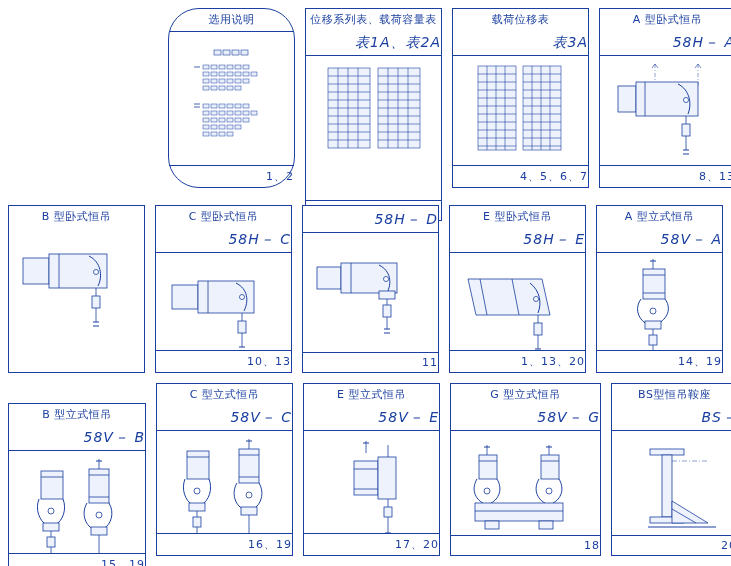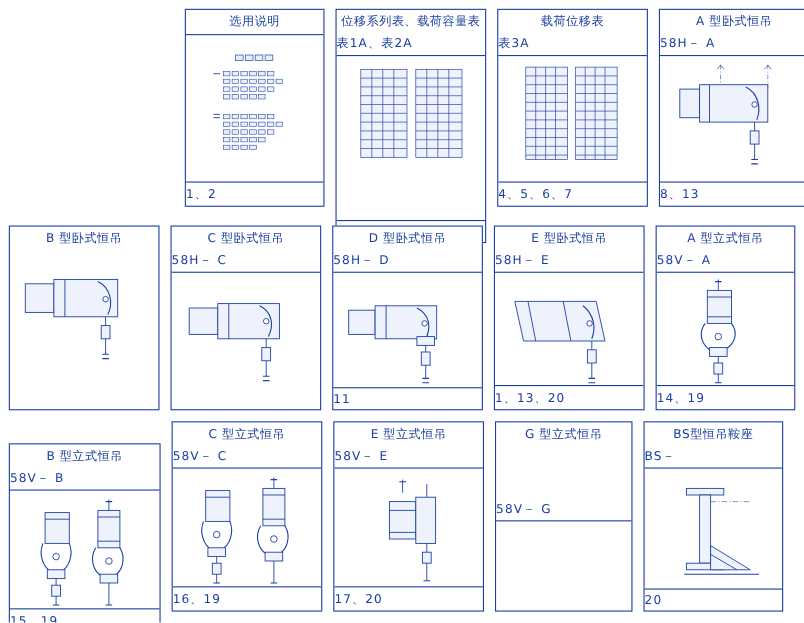--- a/index.html
+++ b/index.html
@@ -32,53 +32,54 @@
   .hdr{
     text-align:center;
     font-size:11px;
     line-height:1.5;
     padding:3px 0 2px;
     border-bottom:1.5px solid #1a3fa0;
     letter-spacing:0.5px;
     white-space:nowrap;
   }
   .hdr2{
-    text-align:left;
-    font-size:11px;
+    text-align:right;
+    font-size:14px;
     line-height:1.5;
     padding:3px 0 2px;
     border-bottom:1.5px solid #1a3fa0;
     letter-spacing:1px;
     white-space:nowrap;
+    font-style:italic;
   }
   .body{
     flex:1;
     position:relative;
     overflow:hidden;
   }
   .foot{
-    text-align:left;
+    text-align:right;
     font-size:11px;
     padding:3px 0 3px;
     border-top:1.5px solid #1a3fa0;
     letter-spacing:1px;
     white-space:nowrap;
   }
   svg{display:block;}
   .ln{stroke:#1a3fa0;fill:none;}
   .fl{fill:#e9eefb;stroke:#1a3fa0;}
 </style>
 </head>
 <body>
 
 <div class="grid">
 
   <div class="row" style="left:168px;top:8px;">
 
-    <div class="cell" style="width:127px;height:180px;">
+    <div class="cell" style="width:127px;height:180px;border-radius:31px;">
       <div class="hdr">选用说明</div>
       <div class="body">
         <svg viewBox="0 0 127 140" width="127" height="140">
           <g class="fl" stroke-width="0.6">
             <rect x="45" y="18" width="7" height="5"></rect>
               <rect x="54" y="18" width="7" height="5"></rect>
             <rect x="63" y="18" width="7" height="5"></rect>
               <rect x="72" y="18" width="7" height="5"></rect>
           </g>
           <g class="fl" stroke-width="0.5">
@@ -284,24 +285,24 @@
             <path d="M80 30 C 92 36, 93 48, 88 58" stroke-width="1"></path>
             <circle cx="86" cy="44" r="2.5" fill="#fff"></circle>
             <line x1="86" y1="60" x2="86" y2="68"></line>
             <rect x="82" y="68" width="8" height="12" fill="#eef2fc"></rect>
             <line x1="86" y1="80" x2="86" y2="94"></line>
             <path d="M83 94 L89 94" stroke-width="1"></path>
             <path d="M83 98 L89 98" stroke-width="1"></path>
           </g>
         </svg>
       </div>
+      <div class="foot">10、13</div>
     </div>
 
     <div class="cell" style="width:137px;height:168px;">
-      <div class="hdr" style="border-bottom:none;padding-bottom:0;">D 型卧式恒吊</div>
       <div class="hdr2">58H－ D</div>
       <div class="body">
         <svg viewBox="0 0 137 108" width="137" height="108">
           <g stroke="#1a3fa0" fill="none" stroke-width="0.8">
             <rect x="14" y="34" width="24" height="22" fill="#eef2fc"></rect>
             <rect x="38" y="30" width="56" height="30" fill="#eef2fc"></rect>
             <line x1="48" y1="30" x2="48" y2="60"></line>
             <path d="M76 32 C 88 38, 89 50, 84 60" stroke-width="1"></path>
             <circle cx="83" cy="46" r="2.5" fill="#fff"></circle>
             <rect x="76" y="58" width="16" height="8" fill="#eef2fc"></rect>
@@ -450,21 +451,21 @@
             <line x1="84" y1="68" x2="84" y2="76"></line>
             <rect x="80" y="76" width="8" height="10" fill="#eef2fc"></rect>
             <line x1="84" y1="86" x2="84" y2="102"></line>
             <path d="M81 102 L87 102" stroke-width="1"></path>
           </g>
         </svg>
       </div>
       <div class="foot">17、20</div>
     </div>
 
-    <div class="cell" style="width:125px;height:173px;gap:48px;">
+    <div class="cell" style="width:151px;height:173px;">
       <div class="hdr" style="border-bottom:none;padding-bottom:0;">G 型立式恒吊</div>
       <div class="hdr2">58V－ G</div>
       <div class="body">
         <svg viewBox="0 0 137 113" width="137" height="113">
           <g stroke="#1a3fa0" fill="none" stroke-width="0.8">
             <line x1="36" y1="14" x2="36" y2="24"></line>
             <path d="M33 16 L39 16" stroke-width="1"></path>
             <line x1="98" y1="14" x2="98" y2="24"></line>
             <path d="M95 16 L101 16" stroke-width="1"></path>
             <rect x="28" y="24" width="18" height="24" fill="#eef2fc"></rect>

